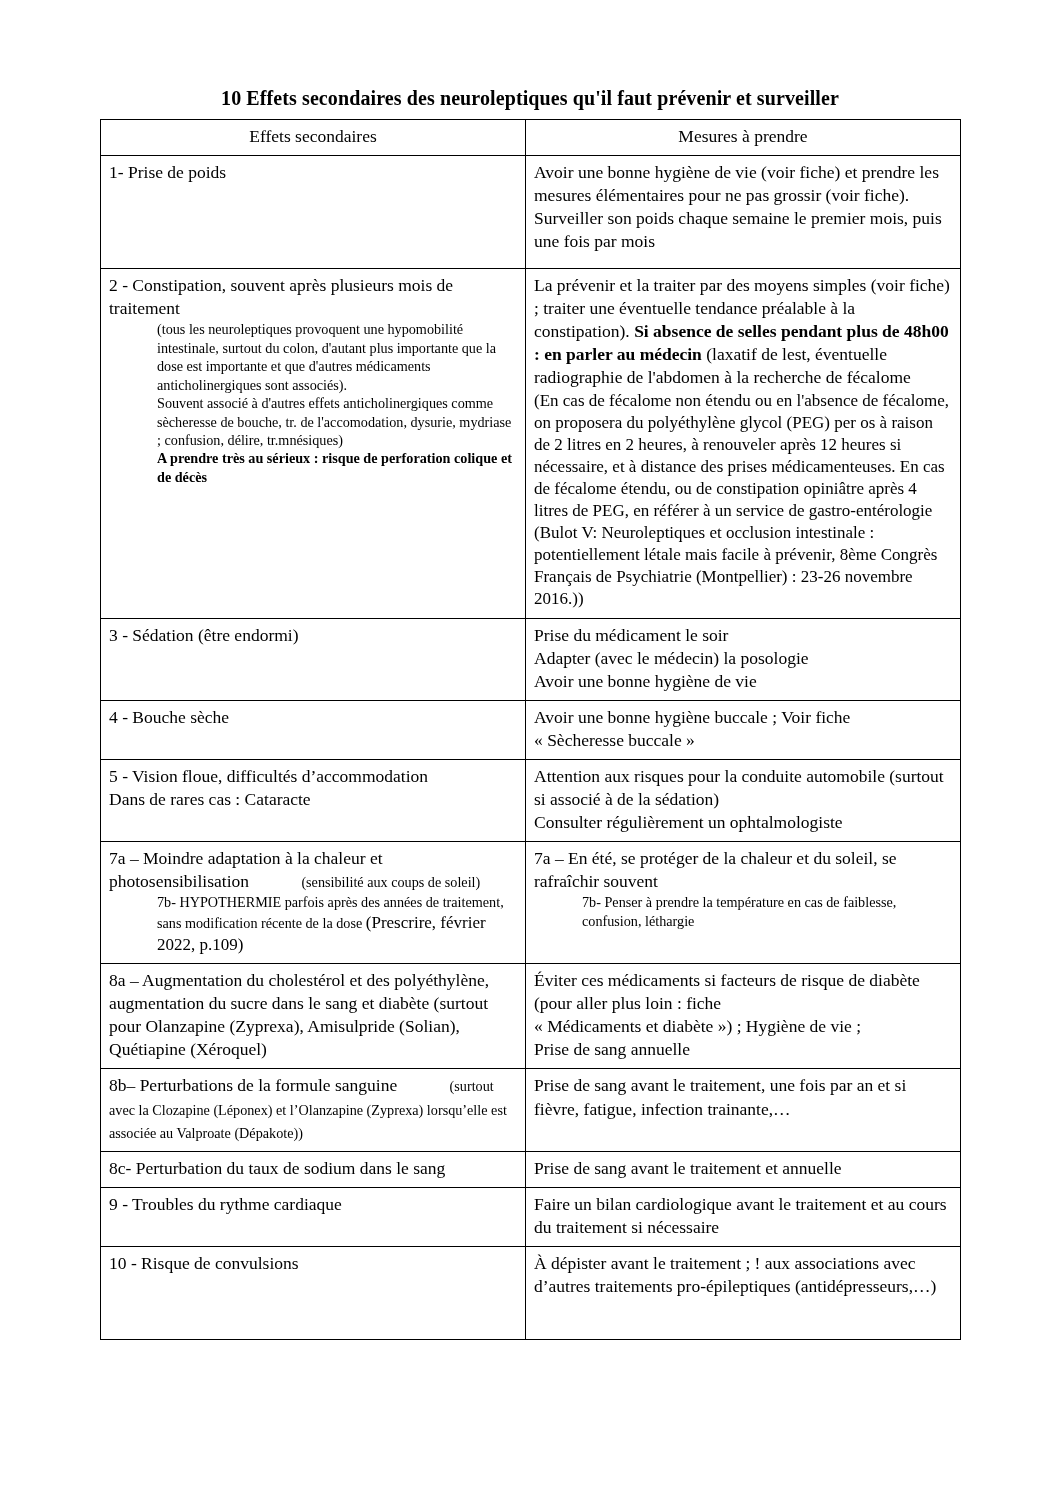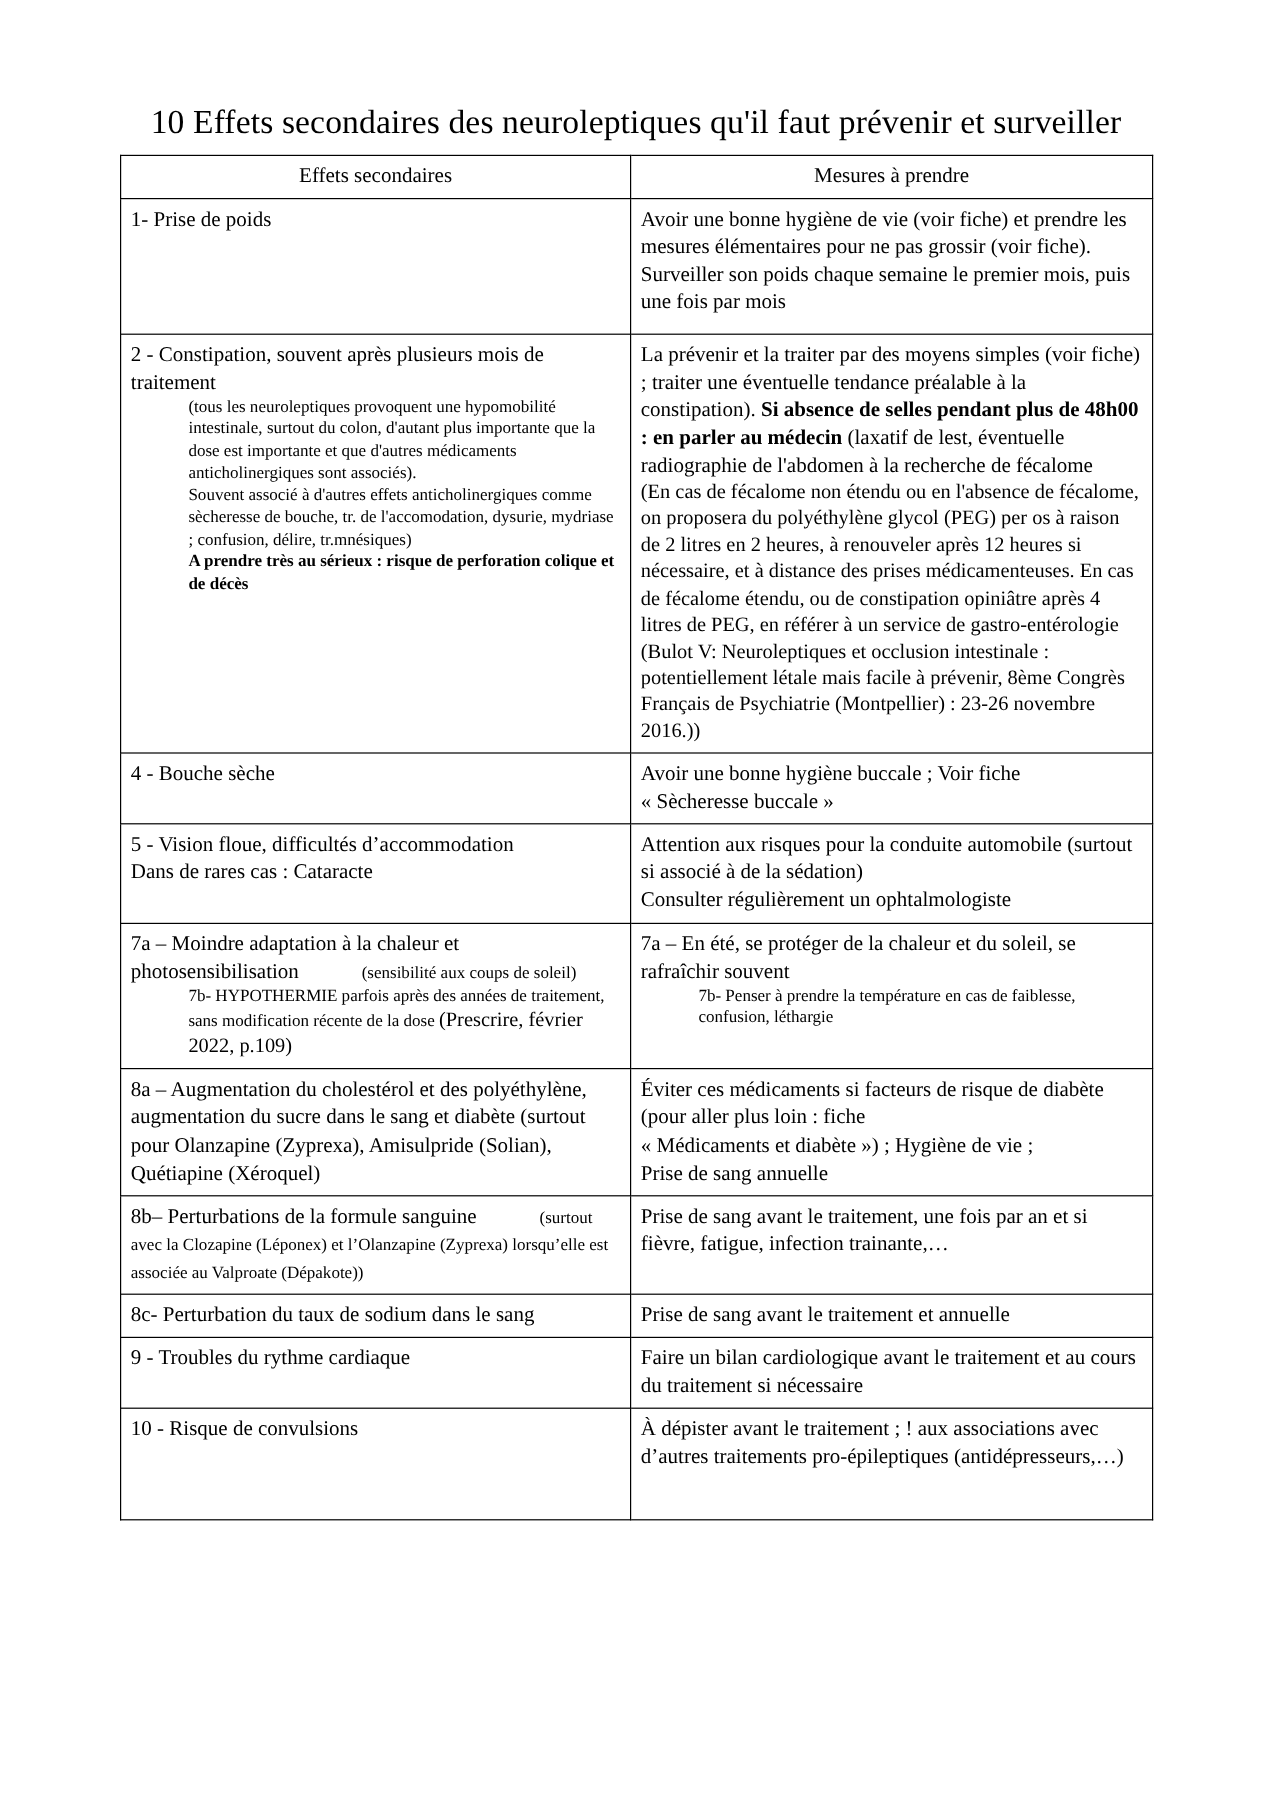--- a/index.html
+++ b/index.html
@@ -15,22 +15,22 @@
   }
   .page {
     width: 1058px;
     height: 1497px;
     box-sizing: border-box;
     padding: 86px 98px 0 100px;
     position: relative;
   }
   .doc-title {
     text-align: center;
-    font-size: 28px;
-    font-weight: normal;
+    font-size: 20px;
+    font-weight: bold;
     letter-spacing: 0.1px;
     margin: 0 0 9px 0;
     line-height: 1.2;
   }
   table.main {
     border-collapse: collapse;
     width: 860px;
     table-layout: fixed;
     padding-left: 31px;
   }
@@ -96,20 +96,30 @@
           <p class="sm">(tous les neuroleptiques provoquent une hypomobilité intestinale, surtout du colon, d'autant plus importante que la dose est importante et que d'autres médicaments anticholinergiques sont associés).</p>
           <p class="sm">Souvent associé à d'autres effets anticholinergiques comme sècheresse de bouche, tr. de l'accomodation, dysurie, mydriase ; confusion, délire, tr.mnésiques)</p>
           <p class="sm b">A prendre très au sérieux : risque de perforation colique et de décès</p>
         </td>
         <td>
           <p><span>La prévenir et la traiter par des moyens simples (voir fiche) ; traiter une éventuelle tendance préalable à la constipation). </span><span class="b">Si absence de selles pendant plus de 48h00 : en parler au médecin</span><span> (laxatif de lest, éventuelle radiographie de l'abdomen à la recherche de fécalome </span></p>
           <p class="xs">(En cas de fécalome non étendu ou en l'absence de fécalome, on proposera du polyéthylène glycol (PEG) per os à raison de 2 litres en 2 heures, à renouveler après 12 heures si nécessaire, et à distance des prises médicamenteuses. En cas de fécalome étendu, ou de constipation opiniâtre après 4 litres de PEG, en référer à un service de gastro-entérologie (Bulot V: Neuroleptiques et occlusion intestinale : potentiellement létale mais facile à prévenir, 8ème Congrès Français de Psychiatrie (Montpellier) : 23-26 novembre 2016.))</p>
         </td>
       </tr>
 
+      <tr>
+        <td>
+          <p>3 - Sédation (être endormi)</p>
+        </td>
+        <td>
+          <p>Prise du médicament le soir</p>
+          <p>Adapter (avec le médecin) la posologie</p>
+          <p>Avoir une bonne hygiène de vie</p>
+        </td>
+      </tr>
 
       <tr>
         <td>
           <p>4 - Bouche sèche</p>
         </td>
         <td>
           <p>Avoir une bonne hygiène buccale ; Voir fiche</p>
           <p>« Sècheresse buccale »</p>
         </td>
       </tr>

